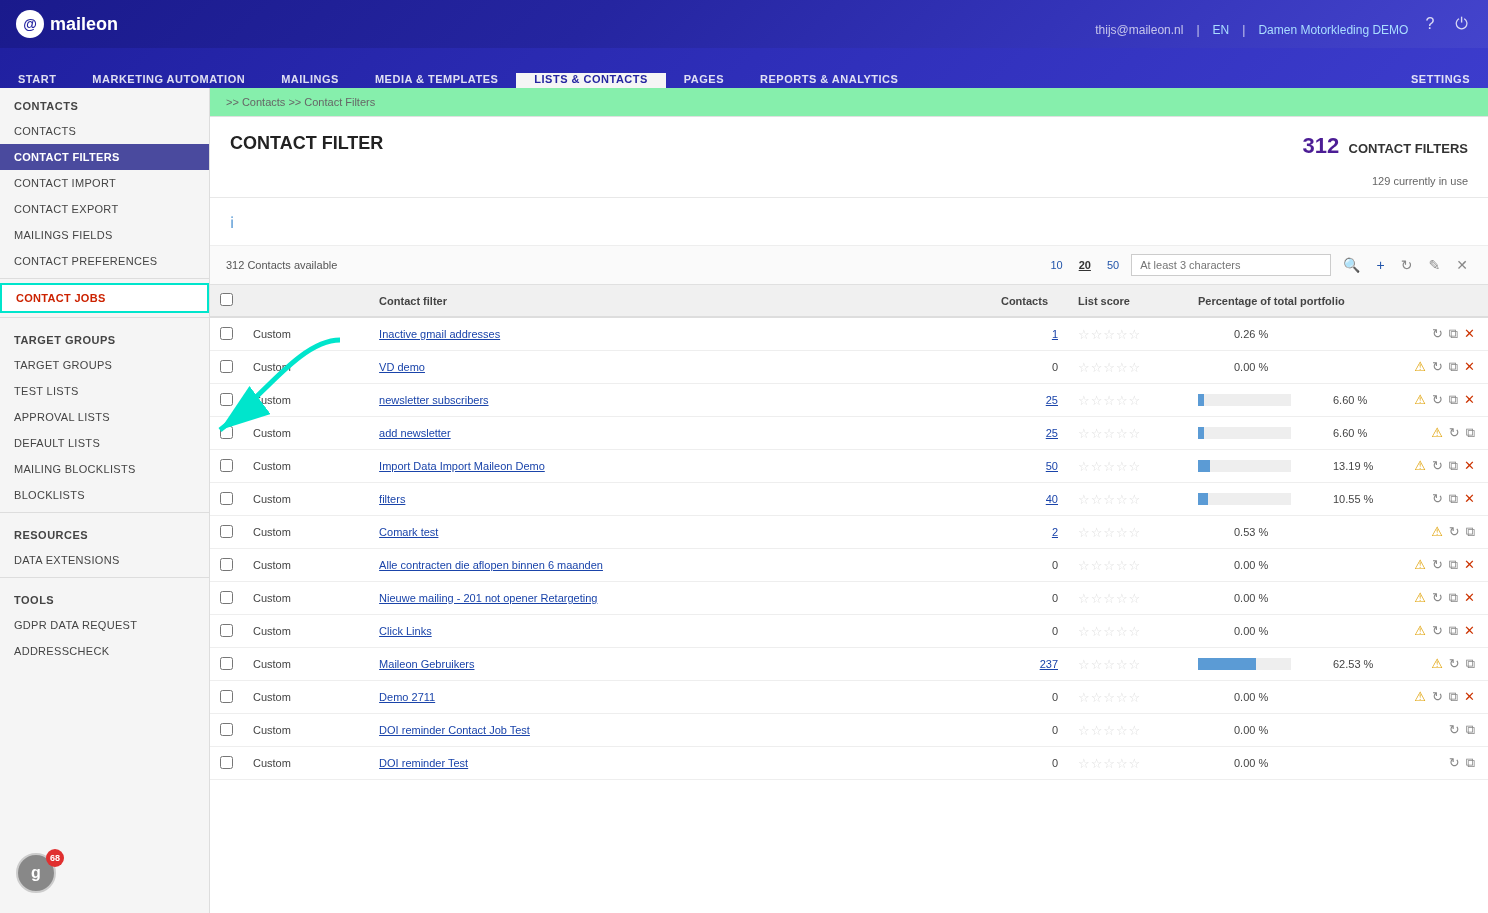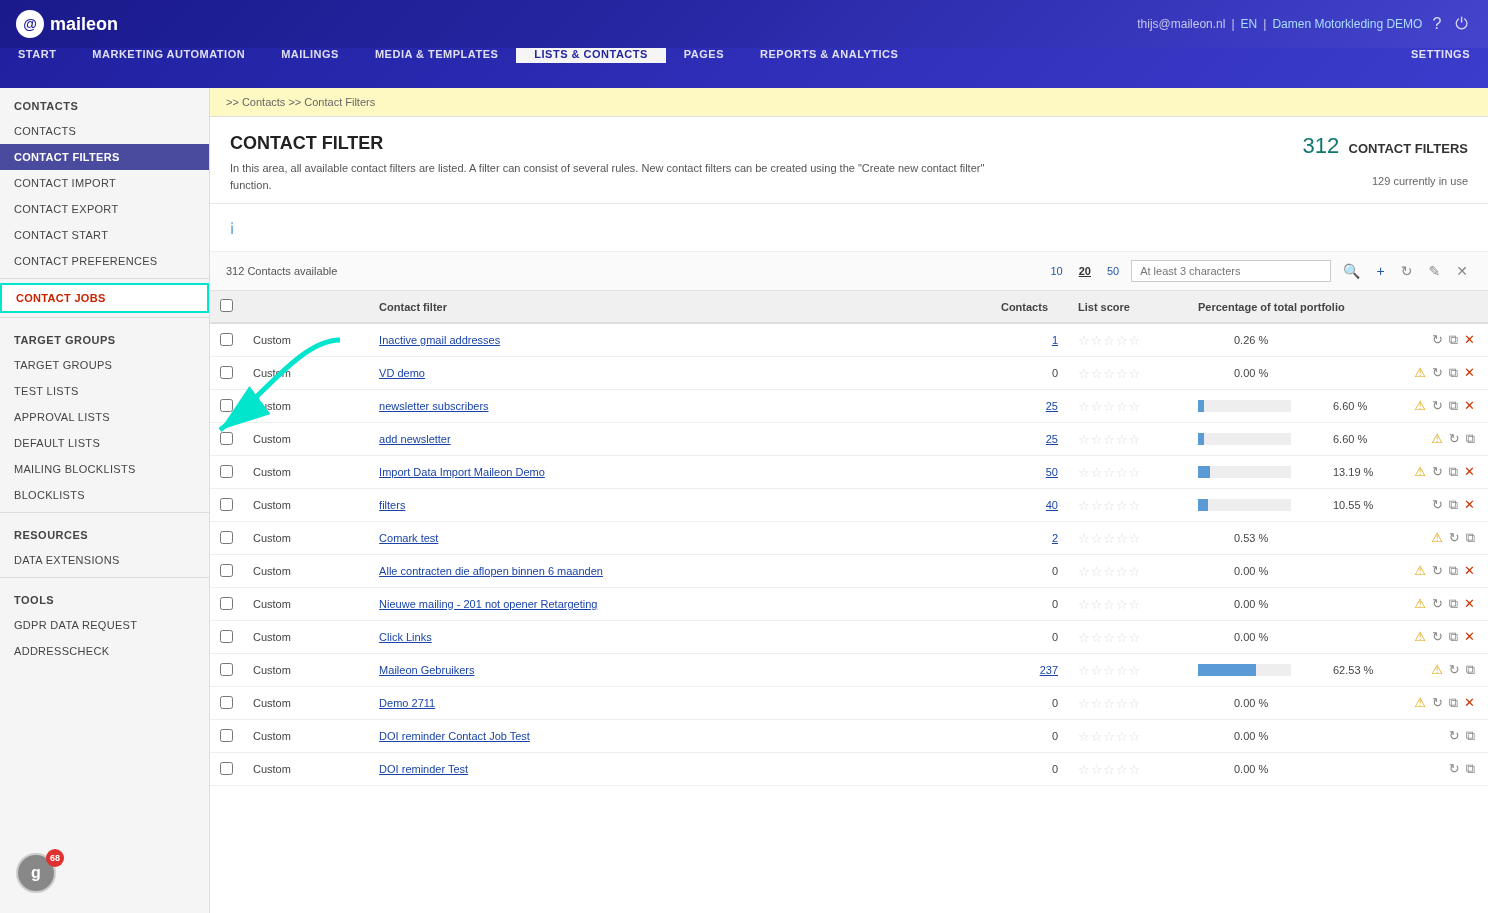--- a/index.html
+++ b/index.html
@@ -11,30 +11,30 @@
       height: 48px;
       display: flex;
       align-items: center;
       justify-content: space-between;
       padding: 0 16px;
       position: relative;
     }
     .top-bar-left { display: flex; align-items: center; gap: 10px; }
     .logo { color: white; font-size: 18px; font-weight: bold; display: flex; align-items: center; gap: 6px; }
     .logo-icon { width: 28px; height: 28px; background: white; border-radius: 50%; display: flex; align-items: center; justify-content: center; color: #2525a0; font-size: 14px; font-weight: bold; }
-    .top-bar-right { display: flex; align-items: center; gap: 6px; color: white; font-size: 12px; }
+    .top-bar-right { display: flex; align-items: flex-end; gap: 13px; color: white; font-size: 12px; }
     .top-bar-right a { color: #aaddff; text-decoration: none; }
     .top-bar-right span { color: rgba(255,255,255,0.7); }
 
     
     .nav-bar {
       background: linear-gradient(135deg, #2020a0 0%, #2e2eb8 50%, #3c3ccc 100%);
       height: 40px;
       display: flex;
-      align-items: flex-start;
+      align-items: flex-end;
     }
     .nav-item {
       color: rgba(255,255,255,0.85);
       font-size: 11px;
       font-weight: bold;
       padding: 0 18px;
       display: flex;
       align-items: center;
       cursor: pointer;
       letter-spacing: 0.5px;
@@ -132,21 +132,21 @@
       overflow-y: auto;
       background: white;
       padding: 0;
     }
 
     
     .breadcrumb {
       padding: 8px 16px;
       font-size: 11px;
       color: #666;
-      background: #fef9c3;
+      background: #86efac;
       border-bottom: 1px solid #e0e0e0;
     }
     .breadcrumb a { color: #666; text-decoration: none; }
 
     
     .page-header {
       display: flex;
       align-items: flex-start;
       justify-content: space-between;
       padding: 16px 20px 10px 20px;
@@ -289,21 +289,21 @@
 </nav>
 
 <div class="main-layout">
 
   <aside class="sidebar">
     <div class="sidebar-section-title">CONTACTS</div>
     <a class="sidebar-item">CONTACTS</a>
     <a class="sidebar-item active">CONTACT FILTERS</a>
     <a class="sidebar-item">CONTACT IMPORT</a>
     <a class="sidebar-item">CONTACT EXPORT</a>
-    <a class="sidebar-item">CONTACT START</a>
+    <a class="sidebar-item">MAILINGS FIELDS</a>
     <a class="sidebar-item">CONTACT PREFERENCES</a>
     <div class="sidebar-divider"></div>
     <a class="sidebar-item highlighted">CONTACT JOBS</a>
     <div class="sidebar-divider"></div>
     <div class="sidebar-section-title">TARGET GROUPS</div>
     <a class="sidebar-item">TARGET GROUPS</a>
     <a class="sidebar-item">TEST LISTS</a>
     <a class="sidebar-item">APPROVAL LISTS</a>
     <a class="sidebar-item">DEFAULT LISTS</a>
     <a class="sidebar-item">MAILING BLOCKLISTS</a>
@@ -328,24 +328,23 @@
 
     <div class="breadcrumb">
       <a>&gt;&gt; Contacts</a>
       <span> </span>
       <a>&gt;&gt; Contact Filters</a>
     </div>
 
     <div class="page-header">
       <div class="page-header-left">
         <h1>CONTACT FILTER</h1>
-        <p>In this area, all available contact filters are listed. A filter can consist of several rules. New contact filters can be created using the "Create new contact filter" function.</p>
       </div>
       <div class="page-header-right">
-        <span style="font-size:22px;font-weight:normal;color:#0f766e;">312</span>
+        <span style="font-size:22px;font-weight:bold;color:#4c1d95;">312</span>
         <span style="font-size:13px;font-weight:bold;color:#333;margin-left:6px;">CONTACT FILTERS</span>
         <div style="font-size:11px;color:#666;margin-top:16px;">129 currently in use</div>
       </div>
     </div>
 
     <div class="info-box">
       <span class="info-icon">ℹ</span>
     </div>
 
     <div class="table-controls">

